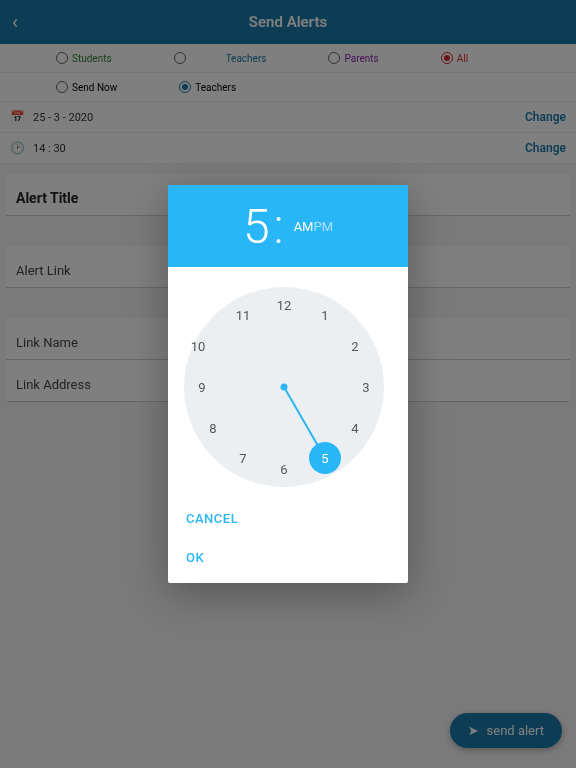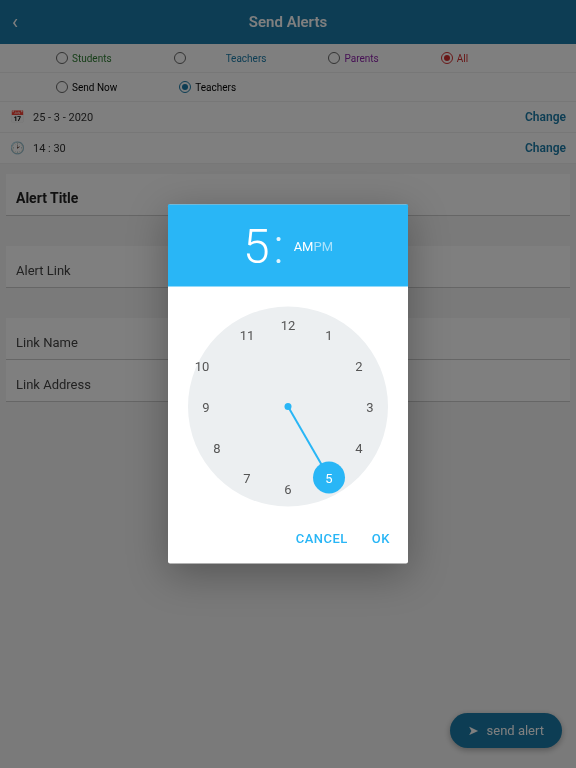--- a/index.html
+++ b/index.html
@@ -24,27 +24,27 @@
     .field-label { font-size: 13px; color: #444; }
     .send-fab { position: absolute; bottom: 20px; right: 14px; background: #1a7ba8; color: white; border-radius: 22px; padding: 10px 18px; display: flex; align-items: center; gap: 8px; font-size: 13px; z-index: 5; box-shadow: 0 2px 6px rgba(0,0,0,0.3); }
     .dialog { position: absolute; left: 50%; top: 50%; transform: translate(-50%, -50%); width: 240px; background: white; z-index: 20; border-radius: 2px; box-shadow: 0 10px 40px rgba(0,0,0,0.3); }
     .dialog-header { background: #29b6f6; height: 82px; display: flex; align-items: center; justify-content: center; color: white; }
     .time-main { display: flex; align-items: baseline; gap: 4px; }
     .time-hour { font-size: 48px; font-weight: 300; }
     .time-sep { font-size: 48px; font-weight: 300; opacity: 0.85; }
     .time-min { font-size: 48px; font-weight: 300; opacity: 0.6; }
     .ampm { display: flex; margin-left: 10px; font-size: 13px; }
     .ampm-pm { opacity: 0.6; }
-    .clock-area { padding: 20px 0 10px; display: flex; justify-content: center; }
+    .clock-area { padding: 20px 16px 10px; display: flex; }
     .clock { width: 200px; height: 200px; background: #eceff1; border-radius: 50%; position: relative; }
     .clock-num { position: absolute; width: 24px; height: 24px; display: flex; align-items: center; justify-content: center; font-size: 13px; color: #555; transform: translate(-50%, -50%); }
     .clock-center { position: absolute; left: 50%; top: 50%; width: 7px; height: 7px; background: #29b6f6; border-radius: 50%; transform: translate(-50%, -50%); }
     .clock-hand { position: absolute; left: 50%; top: 50%; width: 2px; height: 78px; background: #29b6f6; transform-origin: top center; transform: translate(-50%, 0) rotate(-30deg); }
     .clock-selected { position: absolute; width: 32px; height: 32px; background: #29b6f6; border-radius: 50%; display: flex; align-items: center; justify-content: center; color: white; font-size: 13px; transform: translate(-50%, -50%); }
-    .dialog-actions { display: flex; justify-content: flex-end; gap: 24px; padding: 14px 18px 18px; }
+    .dialog-actions { display: flex; justify-content: flex-end; gap: 24px; padding: 14px 18px 18px; flex-direction: column; }
     .dialog-btn { color: #29b6f6; font-weight: 500; font-size: 13px; letter-spacing: 0.5px; }
     .students-lbl { color: #2e7d32; }
     .teachers-lbl { color: #1a7ba8; margin-left: 36px; }
     .parents-lbl { color: #8e24aa; }
     .all-lbl { color: #d32f2f; }
   </style>
 </head>
 <body>
 
 <div class="header">

